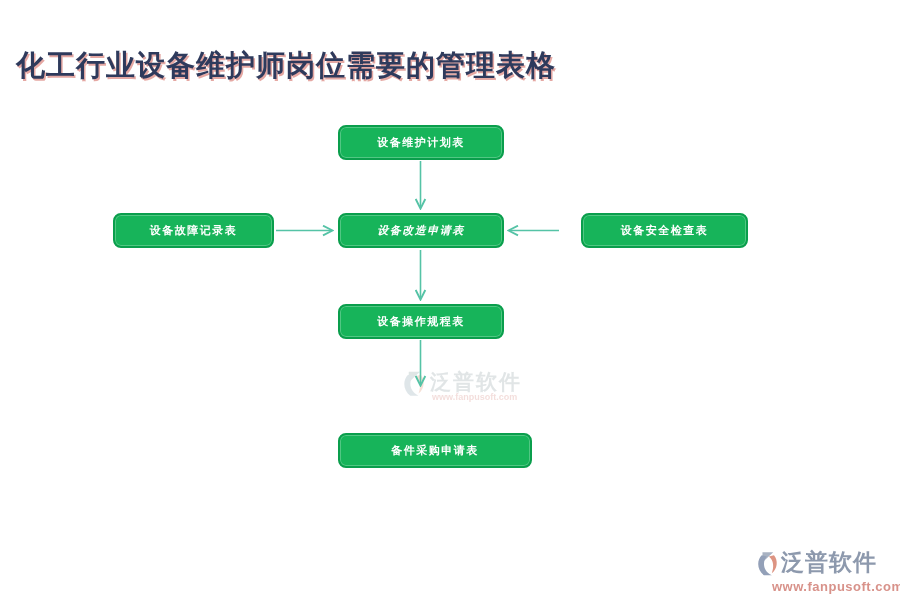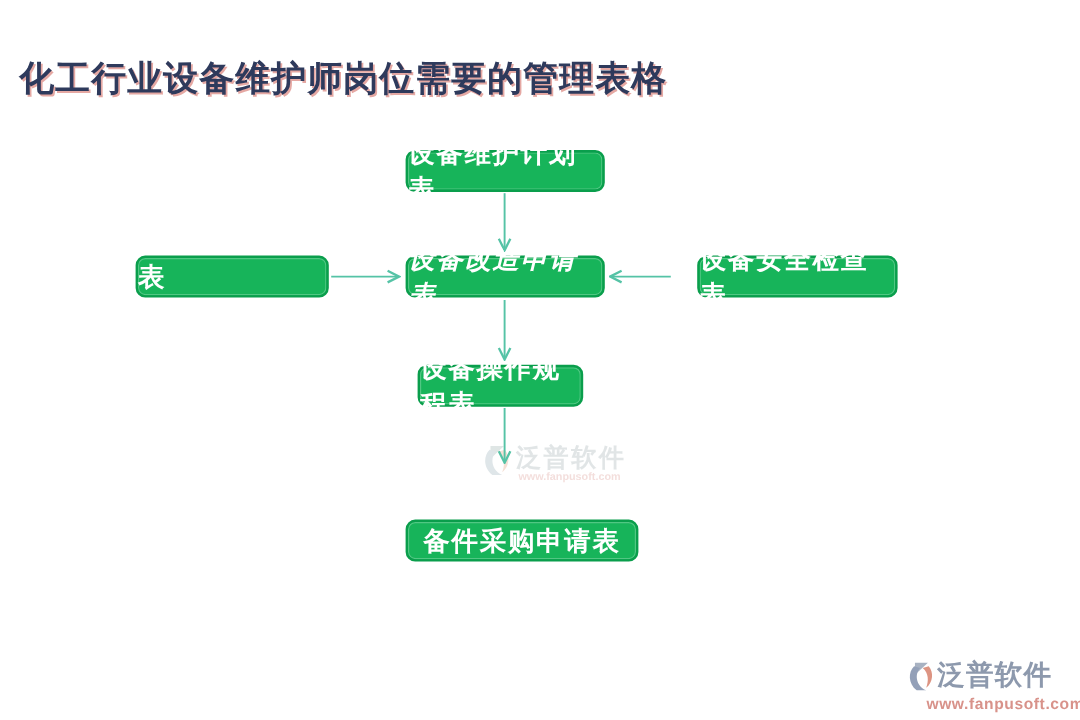--- a/index.html
+++ b/index.html
@@ -21,30 +21,30 @@
     padding-left: 16px;
   }
 
   
   .node {
     position: absolute; height: 35px; box-sizing: border-box;
     background: var(--box-fill, #17b45a);
     border: 2px solid var(--box-border, #0a9e4c);
     border-radius: 8px;
     color: var(--box-text-color, #fff);
-    font-size: 22px; font-weight: 700; letter-spacing: 1.5px;
+    font-size: 11px; font-weight: 700; letter-spacing: 1.5px;
     display: flex; align-items: center; justify-content: center;
     z-index: 3;
     box-shadow: inset 0 0 0 1px rgba(255,255,255,0.25);
   }
   .n0 { left: 338px; top: 125px; width: 166px; }
-  .n1 { left: 113px; top: 213px; width: 161px; align-items: flex-end; }
+  .n1 { left: 113px; top: 213px; width: 161px; }
   .n2 { left: 338px; top: 213px; width: 166px; font-style: italic; }
   .n3 { left: 561px; top: 213px; width: 167px; margin-left: 20px; }
-  .n4 { left: 338px; top: 304px; width: 138px; margin-left: 10px; }
+  .n4 { left: 338px; top: 304px; width: 166px; }
   .n5 { left: 338px; top: 390px; width: 194px; margin-top: 43px; }
 
   
   svg.arrows { position: absolute; left: 0; top: 0; z-index: 2; }
   .arrow { stroke: var(--arrow-color, #55c3a6); stroke-width: 1.6; fill: none; }
   .arrowhead { stroke: var(--arrow-color, #55c3a6); stroke-width: 1.6; fill: none; }
 
   
   .wm-center {
     position: absolute; left: 402px; top: 371px; z-index: 1;

